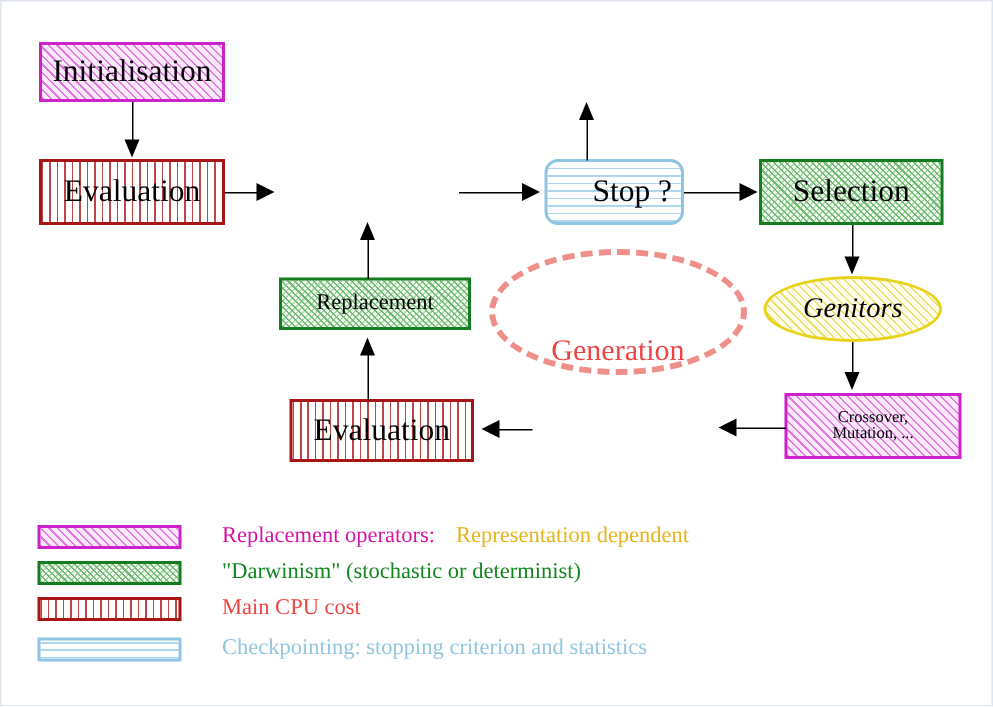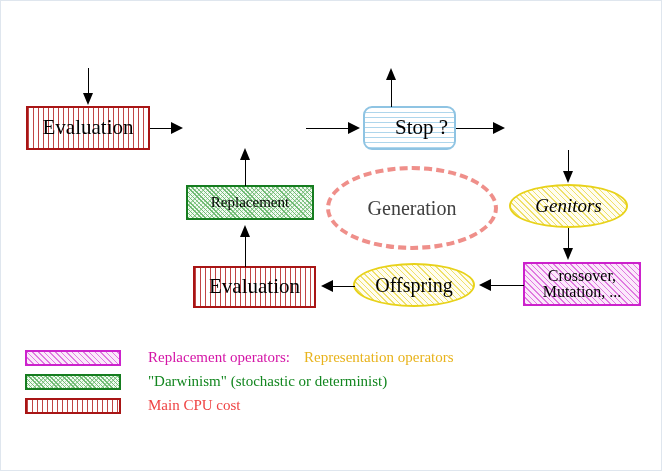--- a/index.html
+++ b/index.html
@@ -79,23 +79,23 @@
   .ellipse { border-radius: 50%; }
   .rounded { border-radius: 9px; padding-left: 24px; }
 
   
   .generation {
     position: absolute;
     box-sizing: border-box;
     border: 4px dashed #ef8f8a;
     border-radius: 50%;
     display: flex;
-    align-items: center;
+    align-items: flex-end;
     justify-content: center;
-    color: #404040;
+    color: #ef4444;
   }
 
   
   .line {
     position: absolute;
     background: #000000;
   }
   .line.h { height: 1px; }
   .line.v { width: 1px; }
 
@@ -148,44 +148,47 @@
   .lg-gold    { color: #e8b31c; }
   .lg-green   { color: #12861f; }
   .lg-red     { color: #ef4444; }
   .lg-blue    { color: #93c5e0; }
 </style>
 </head>
 <body>
 
 <div id="canvas">
 
+  <div class="node fill-magenta" style="left:25px; top:27px; width:124px; height:40px; font-size:21px;">
+    <span>Initialisation</span>
+  </div>
 
   <div class="node fill-red" style="left:25px; top:105px; width:124px; height:44px; font-size:21px;">
     <span>Evaluation</span>
   </div>
 
 
 
   <div class="node fill-blue rounded" style="left:362px; top:105px; width:93px; height:44px; font-size:21px;">
     <span>Stop ?</span>
   </div>
 
+  <div class="node fill-green" style="left:505px; top:105px; width:123px; height:44px; font-size:21px;">
+    <span>Selection</span>
+  </div>
 
   <div class="node fill-yellow ellipse" style="left:508px; top:183px; width:119px; height:44px; font-size:19px;font-style:italic;">
     <span>Genitors</span>
   </div>
 
-  <div class="node fill-magenta" style="left:522px; top:261px; width:118px; height:44px; font-size:16px;">
+  <div class="node fill-magenta" style="left:522px; top:261px; width:118px; height:44px; font-size:11px;">
     <span>Crossover,
 Mutation, ...</span>
   </div>
 
-  <div class="node fill-yellow ellipse" style="left:352px; top:262px; width:122px; height:44px; font-size:20px;">
-    <span>Offspring</span>
-  </div>
 
   <div class="node fill-red" style="left:192px; top:265px; width:123px; height:42px; font-size:21px;">
     <span>Evaluation</span>
   </div>
 
   <div class="node fill-green" style="left:185px; top:184px; width:128px; height:35px; font-size:15px;">
     <span>Replacement</span>
   </div>
 
   <div class="generation" style="left:325px; top:165px; width:172px; height:84px; font-size:20px;">
@@ -221,28 +224,32 @@
 
   <div class="line v" style="left:244px; top:232px; height:34px;"></div>
   <div class="arrow up" style="left:239px; top:224px;"></div>
 
   <div class="line v" style="left:244px; top:155px; height:30px;"></div>
   <div class="arrow up" style="left:239px; top:147px;"></div>
 
   <div class="legend-row" style="top:348px;">
     <div class="legend-swatch fill-magenta"></div>
     <div class="legend-text">
-      <span class="lg-magenta">Replacement operators:</span><span style="display:inline-block;width:14px;"></span><span class="lg-gold">Representation operators</span>
+      <span class="lg-magenta">Replacement operators:</span><span style="display:inline-block;width:14px;"></span><span class="lg-gold">Representation dependent</span>
     </div>
   </div>
 
   <div class="legend-row" style="top:372px;">
     <div class="legend-swatch fill-green"></div>
     <div class="legend-text lg-green">"Darwinism" (stochastic or determinist)</div>
   </div>
 
   <div class="legend-row" style="top:396px;">
     <div class="legend-swatch fill-red"></div>
     <div class="legend-text lg-red">Main CPU cost</div>
   </div>
 
+  <div class="legend-row" style="top:423px;">
+    <div class="legend-swatch fill-blue"></div>
+    <div class="legend-text lg-blue">Checkpointing: stopping criterion and statistics</div>
+  </div>
 
 </div>
 
 </body></html>

